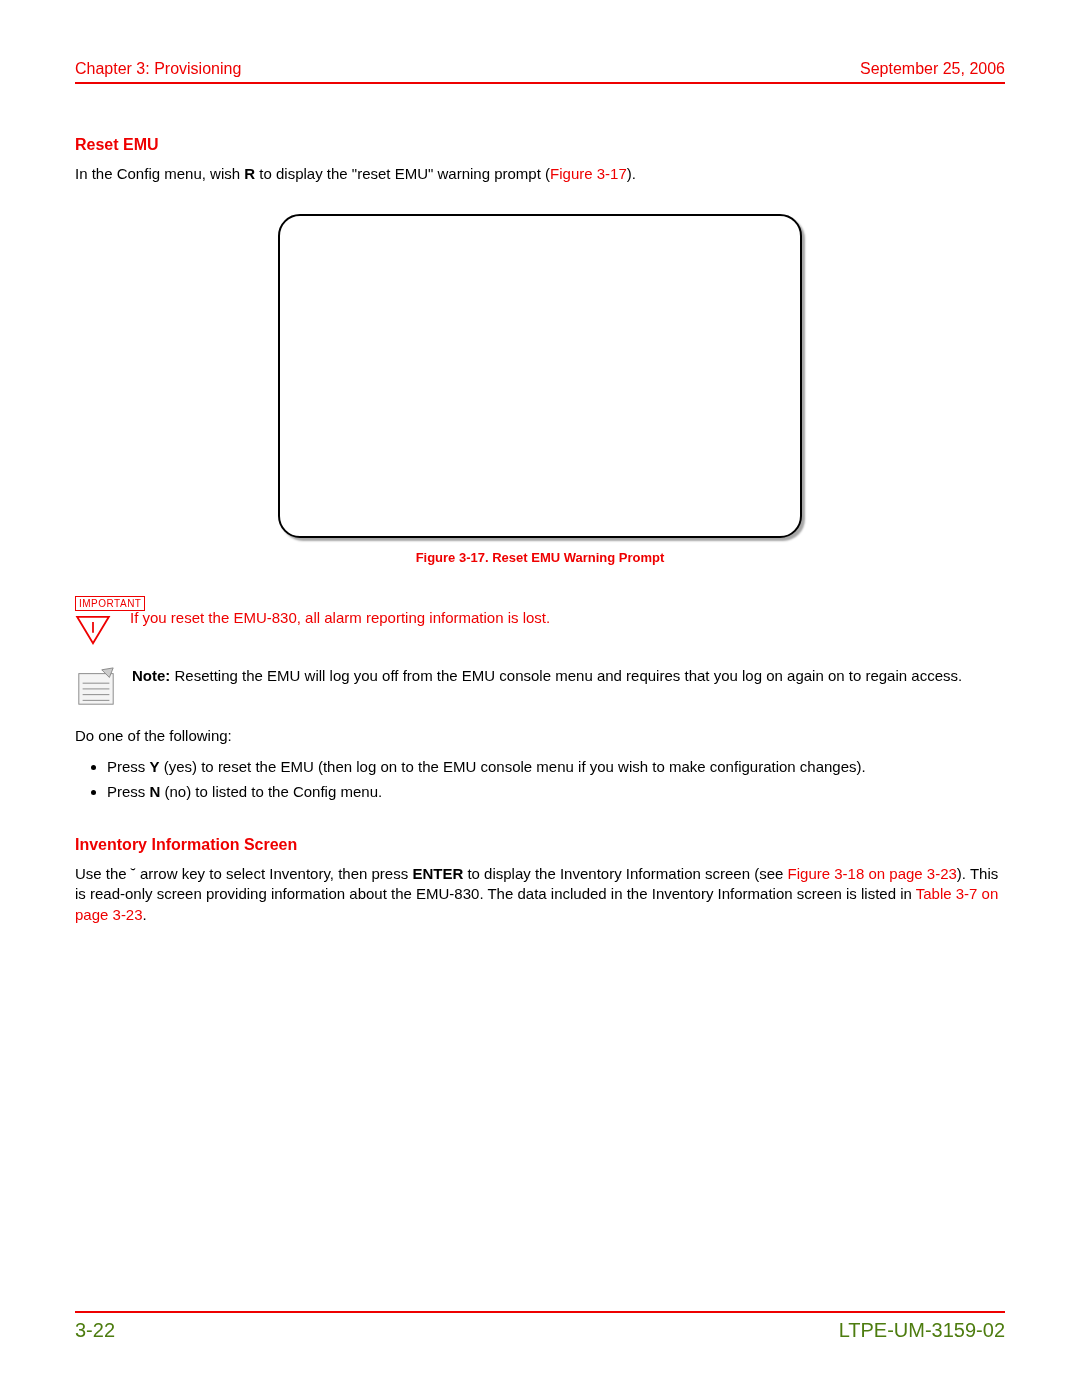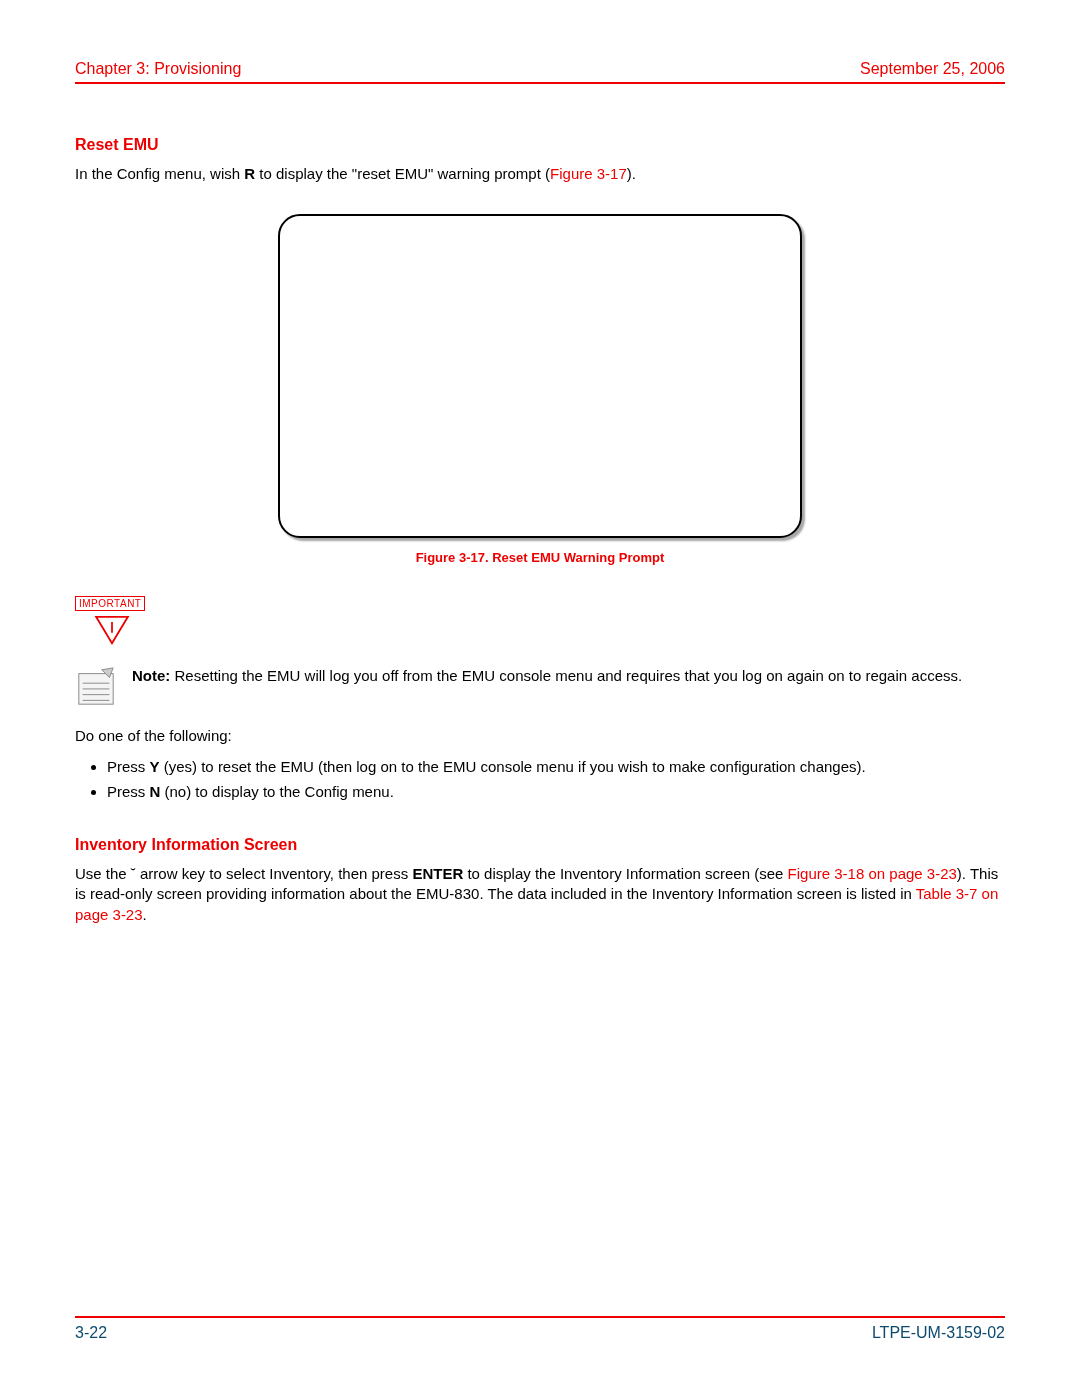--- a/index.html
+++ b/index.html
@@ -69,21 +69,20 @@
     margin: 12px 0 28px 0;
   }
   .important-block {
     display: flex;
     align-items: flex-start;
     margin: 10px 0 18px 0;
   }
   .important-icon-col {
     width: 55px;
     flex-shrink: 0;
-    text-align: right;
   }
   .important-label {
     color: #ee0000;
     font-size: 10px;
     border: 1px solid #ee0000;
     padding: 1px 3px;
     display: inline-block;
     letter-spacing: 0.5px;
     margin-bottom: 2px;
   }
@@ -126,22 +125,22 @@
     position: absolute;
     left: 75px;
     right: 75px;
     bottom: 55px;
     display: flex;
     justify-content: space-between;
     border-top: 2px solid #ee0000;
     padding-top: 6px;
   }
   .footer-left, .footer-right {
-    color: #0c4a6e;
-    font-size: 16px;
+    color: #4d7c0f;
+    font-size: 20px;
   }
 </style>
 </head>
 <body>
 
 <div class="page">
 
   <div class="header-row">
     <span class="header-left">Chapter 3: Provisioning</span>
     <span class="header-right">September 25, 2006</span>
@@ -159,20 +158,21 @@
   <div class="figure-caption">Figure 3-17. Reset EMU Warning Prompt</div>
 
   <div class="important-block">
     <div class="important-icon-col">
       <span class="important-label">IMPORTANT</span>
       <svg class="important-triangle" viewBox="0 0 40 34">
         <polygon points="2,2 38,2 20,32" fill="none" stroke="#ee0000" stroke-width="2"></polygon>
         <line x1="20" y1="8" x2="20" y2="20" stroke="#ee0000" stroke-width="2"></line>
       </svg>
     </div>
+    <div class="important-text">If you reset the EMU-830, all alarm reporting information is lost.</div>
   </div>
 
   <div class="note-block">
     <svg class="note-icon" viewBox="0 0 44 44">
       <rect x="4" y="8" width="36" height="32" fill="#f4f4f4" stroke="#888" stroke-width="1"></rect>
       <line x1="8" y1="18" x2="36" y2="18" stroke="#888" stroke-width="1"></line>
       <line x1="8" y1="24" x2="36" y2="24" stroke="#888" stroke-width="1"></line>
       <line x1="8" y1="30" x2="36" y2="30" stroke="#888" stroke-width="1"></line>
       <line x1="8" y1="36" x2="36" y2="36" stroke="#888" stroke-width="1"></line>
       <path d="M28 4 L40 2 L36 12 Z" fill="#ccc" stroke="#888" stroke-width="1"></path>
@@ -181,21 +181,21 @@
       <span class="bold">Note:</span><span> Resetting the EMU will log you off from the EMU console menu and requires that you log on again on to regain access.</span>
     </div>
   </div>
 
   <p class="para">Do one of the following:</p>
   <ul class="list">
     <li>
       <span>Press </span><span class="bold">Y</span><span> (yes) to reset the EMU (then log on to the EMU console menu if you wish to make configuration changes).</span>
     </li>
     <li>
-      <span>Press </span><span class="bold">N</span><span> (no) to display to the Config menu.</span>
+      <span>Press </span><span class="bold">N</span><span> (no) to listed to the Config menu.</span>
     </li>
   </ul>
 
   <div class="section-heading">Inventory Information Screen</div>
 
   <p class="para">
     <span>Use the  ˘  arrow key to select Inventory, then press </span><span class="bold">ENTER</span><span> to display the Inventory Information screen (see </span><span class="red-link">Figure 3-18 on page 3-23</span><span>). This is read-only screen providing information about the EMU-830. The data included in the Inventory Information screen is listed in </span><span class="red-link">Table 3-7 on page 3-23</span><span>.</span>
   </p>
 
   <div class="footer-row">

